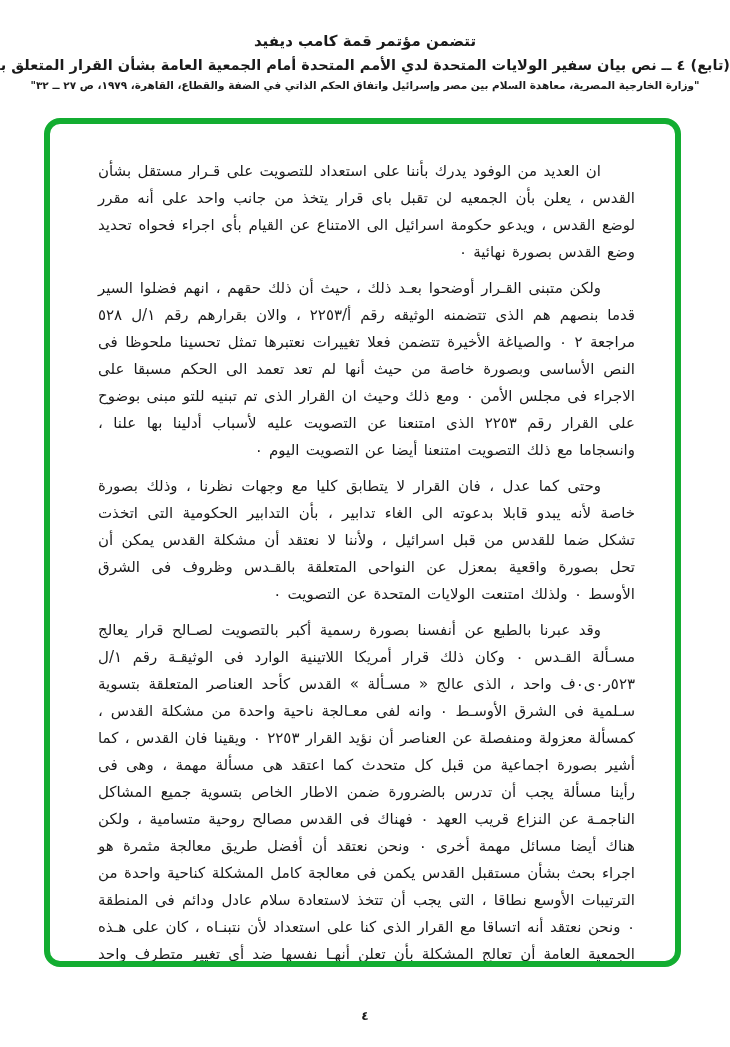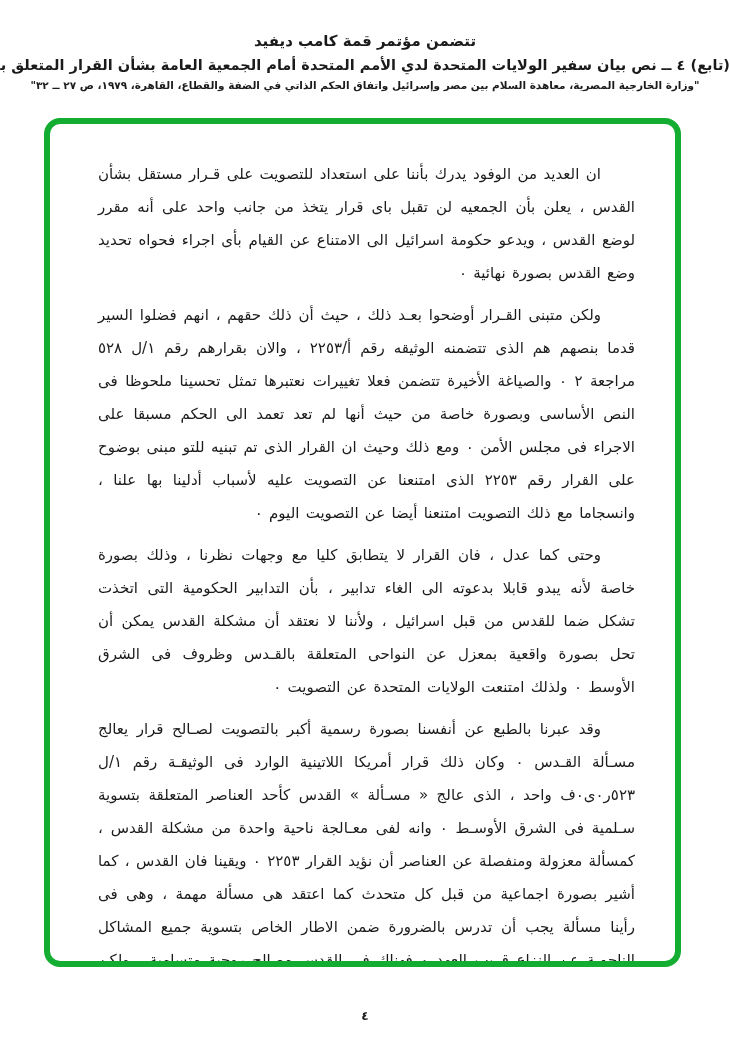--- a/index.html
+++ b/index.html
@@ -52,21 +52,21 @@
     width: 625px;
     height: 837px;
     padding: 34px 40px 0 48px;
     direction: rtl;
     text-align: justify;
     overflow: hidden;
   }
   .para {
     margin: 0 0 9px 0;
     font-size: 15px;
-    line-height: 33px;
+    line-height: 27px;
     text-indent: 34px;
     word-spacing: 1.5px;
   }
   .page-number {
     position: absolute;
     left: 0;
     right: 0;
     bottom: 24px;
     text-align: center;
     font-size: 12px;

